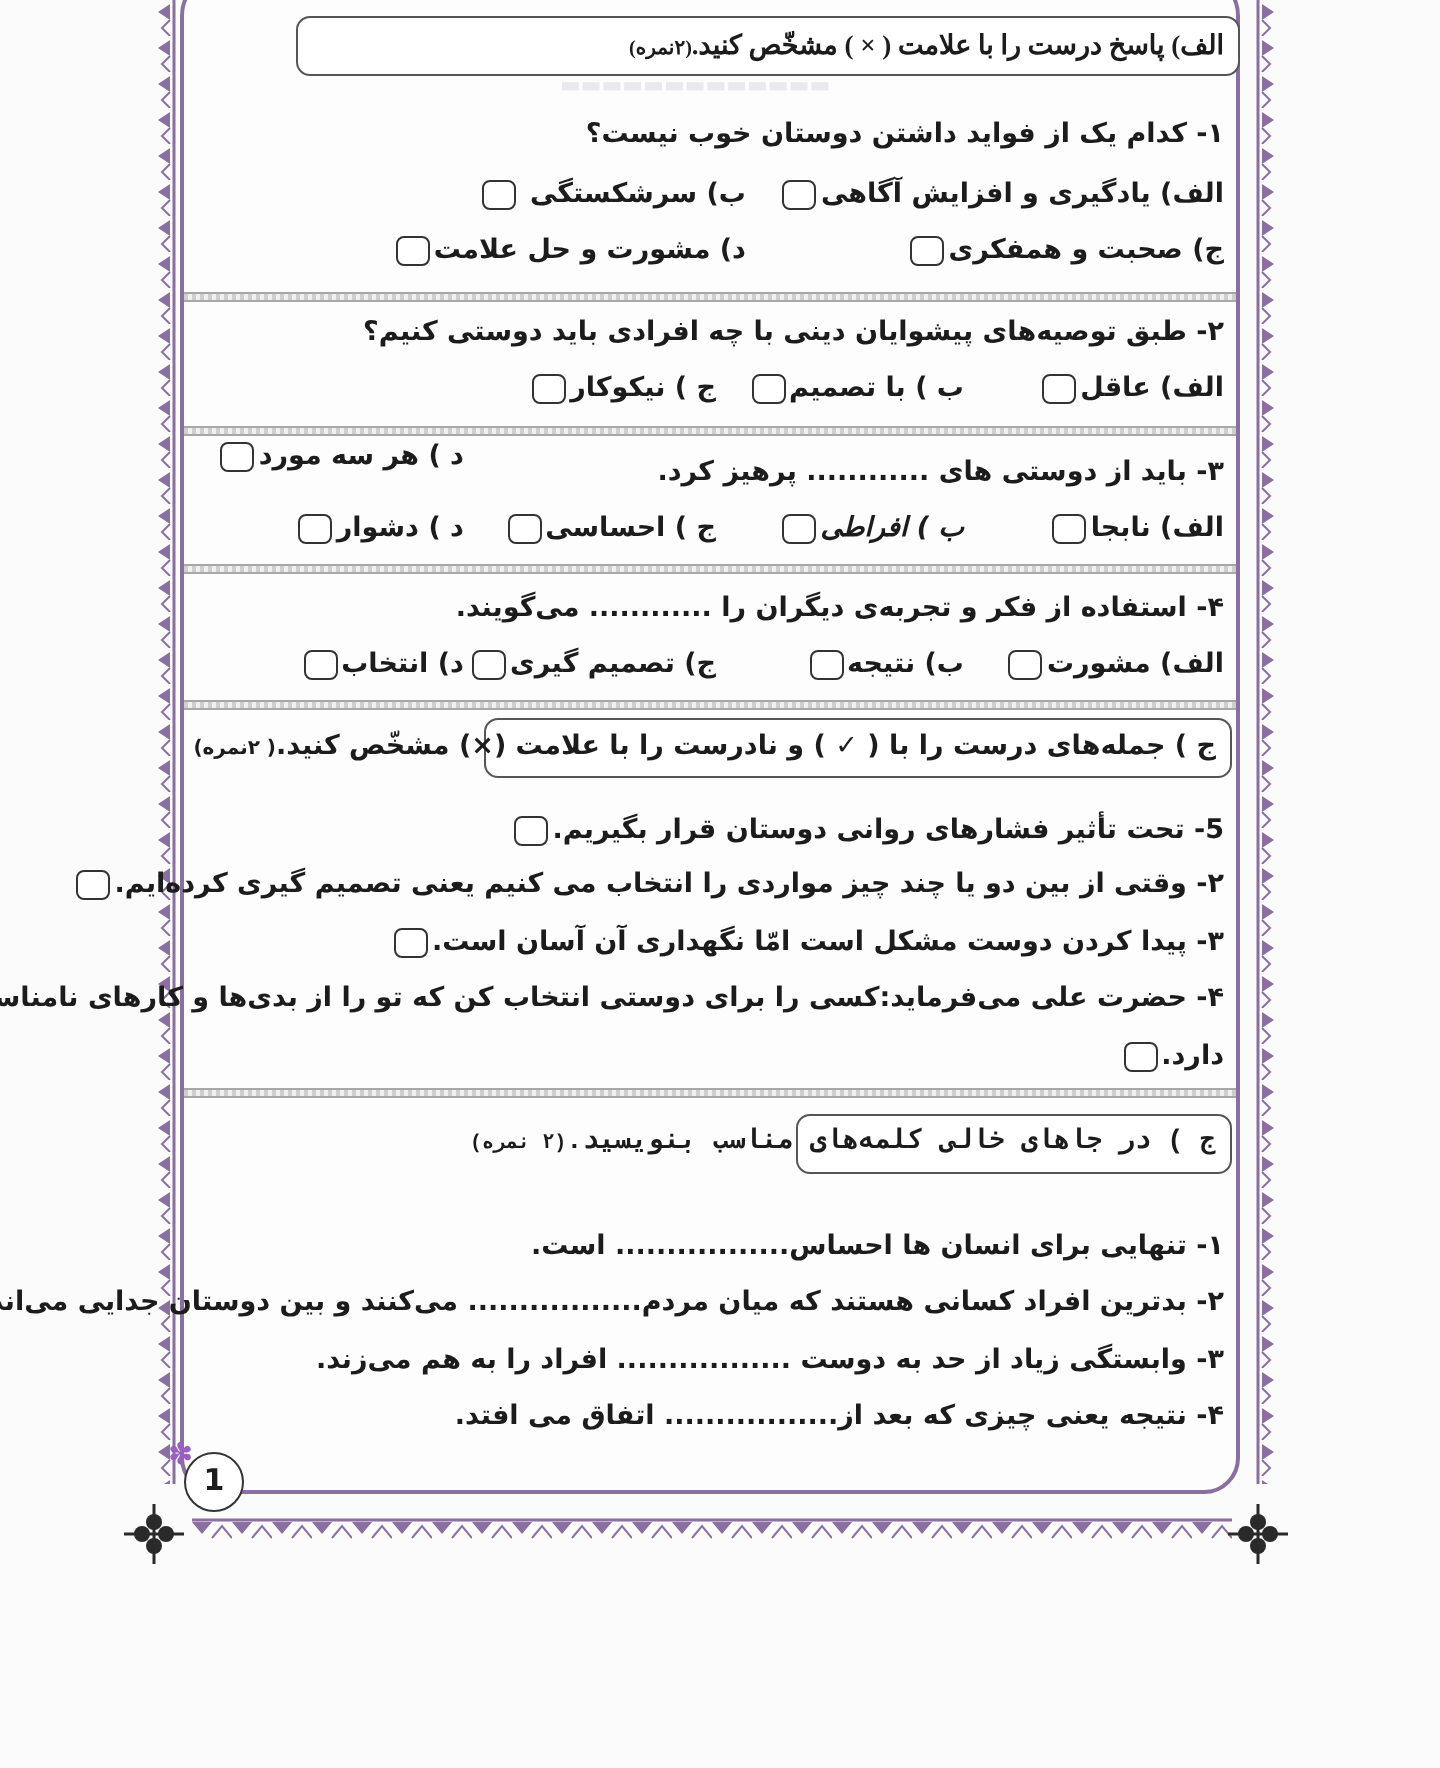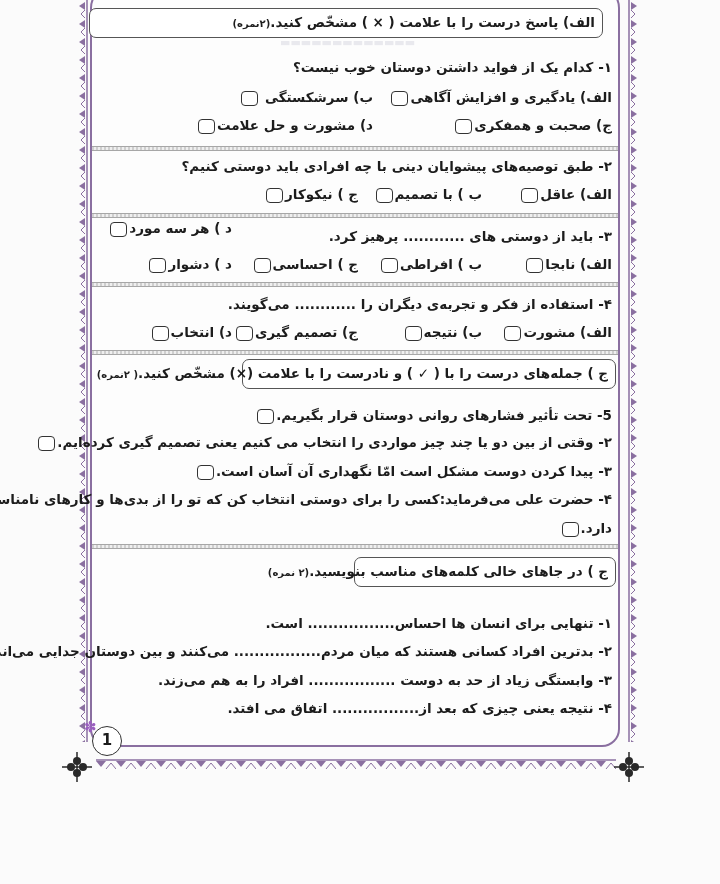--- a/index.html
+++ b/index.html
@@ -105,21 +105,21 @@
   <circle cx="9" cy="15" r="4" fill="#2a2a2a"></circle>
     <circle cx="21" cy="15" r="4" fill="#2a2a2a"></circle>
   <path d="M15 0 L15 30 M0 15 L30 15" stroke="#2a2a2a" stroke-width="1.5"></path>
 </svg>
 
 <span class="flower">✽</span>
 <div class="page-num">1</div>
 
 <div class="ghost" style="left:280px;top:36px;">‌‌‌▬▬▬▬▬▬▬▬▬▬▬▬▬</div>
 
-<div class="header-box" style="right:117px; top:8px; width:514px;">
+<div class="header-box" style="right:100px; top:8px; width:472px;font-family:Liberation Serif, serif;">
   <span>الف) پاسخ درست را با علامت ( × ) مشخّص کنید.</span><span class="score">(۲نمره)</span>
 </div>
 
 <div class="line" style="top:57px;">۱- کدام یک از فواید داشتن دوستان خوب نیست؟</div>
 <div class="opt" style="right:108px; top:87px;"><span>الف)</span> <span>یادگیری و افزایش آگاهی</span><span class="box"></span></div>
 <div class="opt" style="right:347px; top:87px;"><span>ب)</span> <span>سرشکستگی</span> <span class="box"></span></div>
 <div class="opt" style="right:108px; top:115px;"><span>ج)</span> <span>صحبت و همفکری</span><span class="box"></span></div>
 <div class="opt" style="right:347px; top:115px;"><span>د)</span> <span>مشورت و حل علامت</span><span class="box"></span></div>
 
 <div class="divider" style="top:146px;"></div>
@@ -127,21 +127,21 @@
 <div class="line" style="top:156px;">۲- طبق توصیه‌های پیشوایان دینی با چه افرادی باید دوستی کنیم؟</div>
 <div class="opt" style="right:108px; top:184px;"><span>الف)</span> <span>عاقل</span><span class="box"></span></div>
 <div class="opt" style="right:238px; top:184px;"><span>ب )</span> <span>با تصمیم</span><span class="box"></span></div>
 <div class="opt" style="right:362px; top:184px;"><span>ج )</span> <span>نیکوکار</span><span class="box"></span></div>
 <div class="opt" style="right:488px; top:176px;margin-top:42px;"><span>د )</span> <span>هر سه مورد</span><span class="box"></span></div>
 
 <div class="divider" style="top:213px;"></div>
 
 <div class="line" style="top:226px;">۳- باید از دوستی های ............ پرهیز کرد.</div>
 <div class="opt" style="right:108px; top:254px;"><span>الف)</span> <span>نابجا</span><span class="box"></span></div>
-<div class="opt" style="right:238px; top:254px;"><span>ب )</span> <span>افراطی</span><span class="box"></span></div>
+<div class="opt" style="right:238px; top:254px;font-style:italic;"><span>ب )</span> <span>افراطی</span><span class="box"></span></div>
 <div class="opt" style="right:362px; top:254px;"><span>ج )</span> <span>احساسی</span><span class="box"></span></div>
 <div class="opt" style="right:488px; top:254px;"><span>د )</span> <span>دشوار</span><span class="box"></span></div>
 
 <div class="divider" style="top:282px;"></div>
 
 <div class="line" style="top:294px;">۴- استفاده از فکر و تجربه‌ی دیگران را ............ می‌گویند.</div>
 <div class="opt" style="right:108px; top:322px;"><span>الف)</span> <span>مشورت</span><span class="box"></span></div>
 <div class="opt" style="right:238px; top:322px;"><span>ب)</span> <span>نتیجه</span><span class="box"></span></div>
 <div class="opt" style="right:362px; top:322px;"><span>ج)</span> <span>تصمیم گیری</span><span class="box"></span></div>
 <div class="opt" style="right:488px; top:322px;"><span>د)</span> <span>انتخاب</span><span class="box"></span></div>
@@ -153,20 +153,20 @@
 </div>
 
 <div class="line" style="top:405px;"><span>5- تحت تأثیر فشارهای روانی دوستان قرار بگیریم.</span><span class="box"></span></div>
 <div class="line" style="top:432px;"><span>۲- وقتی از بین دو یا چند چیز مواردی را انتخاب می کنیم یعنی تصمیم گیری کرده‌ایم.</span><span class="box"></span></div>
 <div class="line" style="top:461px;"><span>۳- پیدا کردن دوست مشکل است امّا نگهداری آن آسان است.</span><span class="box"></span></div>
 <div class="line" style="top:489px;">۴- حضرت علی می‌فرماید:کسی را برای دوستی انتخاب کن که تو را از بدی‌ها و کارهای نامناسب باز</div>
 <div class="line" style="top:518px;"><span>دارد.</span><span class="box"></span></div>
 
 <div class="divider" style="top:544px;"></div>
 
-<div class="header-box" style="right:104px; top:557px; width:262px;">
+<div class="header-box" style="right:104px; top:557px; width:218px;font-family:Liberation Mono, monospace;">
   <span>ج ) در جاهای خالی کلمه‌های مناسب بنویسید.</span><span class="score">(۲ نمره)</span>
 </div>
 
 <div class="line" style="top:613px;">۱- تنهایی برای انسان ها احساس................. است.</div>
 <div class="line" style="top:641px;">۲- بدترین افراد کسانی هستند که میان مردم................. می‌کنند و بین دوستان جدایی می‌اندازند.</div>
 <div class="line" style="top:670px;">۳- وابستگی زیاد از حد به دوست ................. افراد را به هم می‌زند.</div>
 <div class="line" style="top:698px;">۴- نتیجه یعنی چیزی که بعد از................. اتفاق می افتد.</div>
 
 </body></html>

